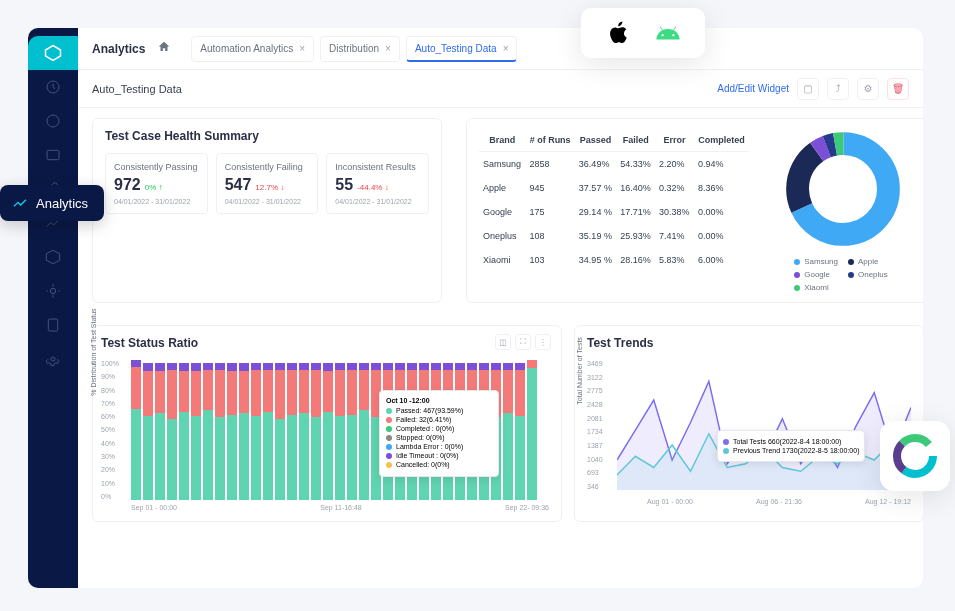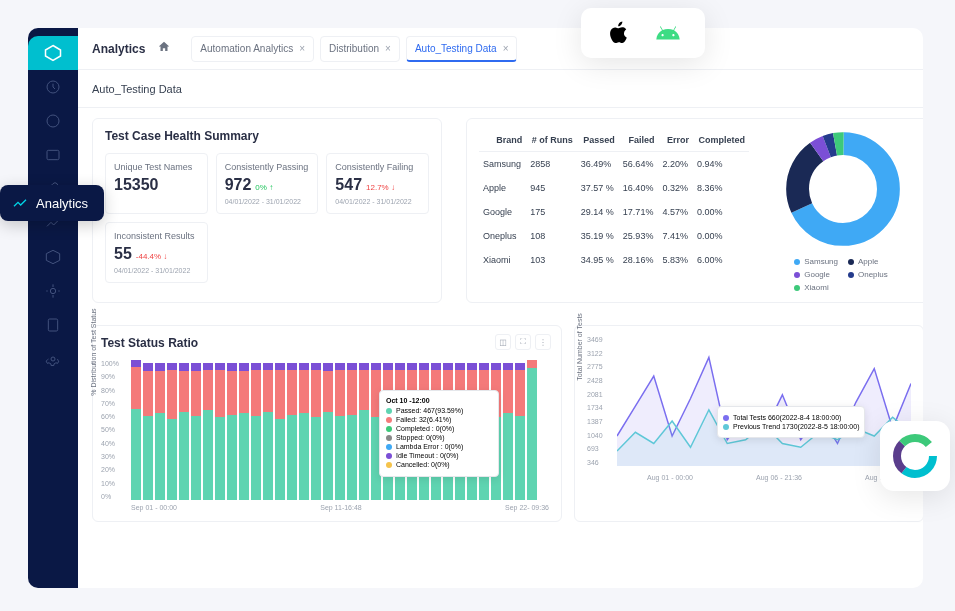--- a/index.html
+++ b/index.html
@@ -41,21 +41,21 @@
 .hc-label { font-size: 9px; color: #6b7280; margin-bottom: 4px; }
 .hc-value { font-size: 16px; font-weight: 700; color: #2a2f45; display: flex; align-items: baseline; gap: 4px; }
 .hc-delta { font-size: 8px; font-weight: 500; }
 .hc-delta.up { color: #22c55e; }
 .hc-delta.down { color: #ef4444; }
 .hc-date { font-size: 7px; color: #9ca3af; margin-top: 4px; }
 
 .device-row { display: flex; gap: 14px; }
 .device-table { flex: 1; }
 .device-table table { width: 100%; border-collapse: collapse; font-size: 9px; }
-.device-table th { text-align: right; font-weight: 600; color: #374151; padding: 6px 4px; border-bottom: 1px solid #eef0f4; }
+.device-table th { text-align: center; font-weight: 600; color: #374151; padding: 6px 4px; border-bottom: 1px solid #eef0f4; }
 .device-table td { padding: 7px 4px; color: #374151; }
 .pct-pass { color: #22c55e; }
 .pct-fail { color: #ef4444; }
 .pct-err { color: #ef4444; }
 .pct-comp { color: #22c55e; }
 
 .donut-wrap { width: 160px; display: flex; flex-direction: column; align-items: center; }
 .donut { width: 120px; height: 120px; }
 .legend { display: grid; grid-template-columns: 1fr 1fr; gap: 4px 10px; font-size: 8px; color: #6b7280; margin-top: 8px; }
 .legend-item { display: flex; align-items: center; gap: 4px; }
@@ -187,31 +187,33 @@
         </div>
         <div class="tab active">
           <span>Auto_Testing Data</span>
           <span class="tab-close">×</span>
         </div>
       </div>
   </div>
 
   <div class="subbar">
     <span class="subbar-title">Auto_Testing Data</span>
+    <div class="subbar-actions">
+      <span class="addedit">Add/Edit Widget</span>
+      <div class="icon-btn">▢</div>
+      <div class="icon-btn">⤴</div>
+      <div class="icon-btn">⚙</div>
+      <div class="icon-btn danger">🗑</div>
+    </div>
   </div>
 
   <div class="content">
     <div class="panel">
       <div class="panel-title">Test Case Health Summary</div>
       <div class="health-grid" id="health-grid">
-          <div class="health-card">
-            <div class="hc-label">Unique Test Names</div>
-    <div class="hc-value">15350<span class="hc-delta "></span></div>
-    <div class="hc-date"></div>
-          </div>
           <div class="health-card">
             <div class="hc-label">Consistently Passing</div>
     <div class="hc-value">972<span class="hc-delta up">0% ↑</span></div>
     <div class="hc-date">04/01/2022 - 31/01/2022</div>
           </div>
           <div class="health-card">
             <div class="hc-label">Consistently Failing</div>
     <div class="hc-value">547<span class="hc-delta down">12.7% ↓</span></div>
     <div class="hc-date">04/01/2022 - 31/01/2022</div>
           </div>
@@ -235,38 +237,38 @@
                   <th>Failed</th>
                   <th>Error</th>
                   <th>Completed</th>
                 </tr>
               </thead>
               <tbody id="dev-body">
                 <tr>
                   <td>Samsung</td>
                   <td>2858</td>
                   <td class="pct-pass">36.49%</td>
-                  <td class="pct-fail">56.64%</td>
+                  <td class="pct-fail">54.33%</td>
                   <td class="pct-err">2.20%</td>
                   <td class="pct-comp">0.94%</td>
                 </tr>
                 <tr>
                   <td>Apple</td>
                   <td>945</td>
                   <td class="pct-pass">37.57 %</td>
                   <td class="pct-fail">16.40%</td>
                   <td class="pct-err">0.32%</td>
                   <td class="pct-comp">8.36%</td>
                 </tr>
                 <tr>
                   <td>Google</td>
                   <td>175</td>
                   <td class="pct-pass">29.14 %</td>
                   <td class="pct-fail">17.71%</td>
-                  <td class="pct-err">4.57%</td>
+                  <td class="pct-err">30.38%</td>
                   <td class="pct-comp">0.00%</td>
                 </tr>
                 <tr>
                   <td>Oneplus</td>
                   <td>108</td>
                   <td class="pct-pass">35.19 %</td>
                   <td class="pct-fail">25.93%</td>
                   <td class="pct-err">7.41%</td>
                   <td class="pct-comp">0.00%</td>
                 </tr>
@@ -546,20 +548,21 @@
               <div class="tooltip-row">
                 <span class="swatch" style="background:#f5c34b"></span>
                 <span>Cancelled: 0(0%)</span>
               </div>
             </div>
         </div>
       </div>
     </div>
 
     <div class="panel" style="position:relative">
+      <div class="panel-title">Test Trends</div>
       <div class="line-chart">
         <div class="y-axis" id="y-axis-1" style="height:130px">
             <span>3469</span>
             <span>3122</span>
             <span>2775</span>
             <span>2428</span>
             <span>2081</span>
             <span>1734</span>
             <span>1387</span>
             <span>1040</span>

